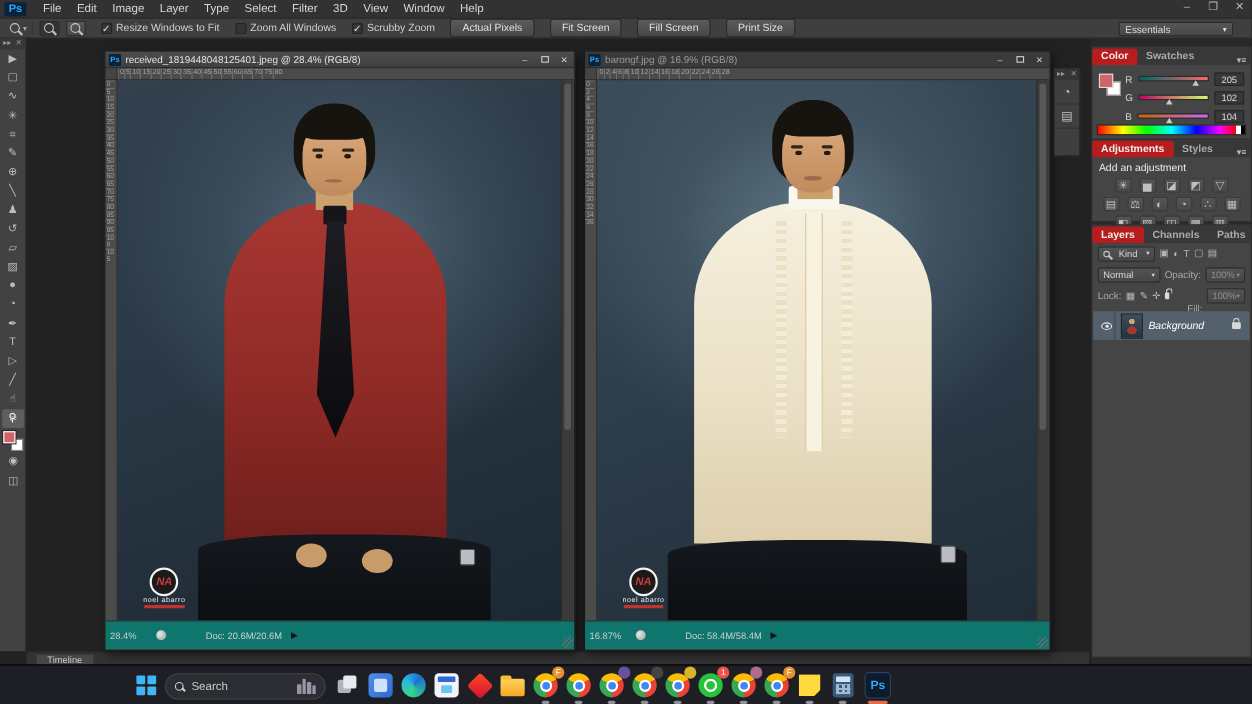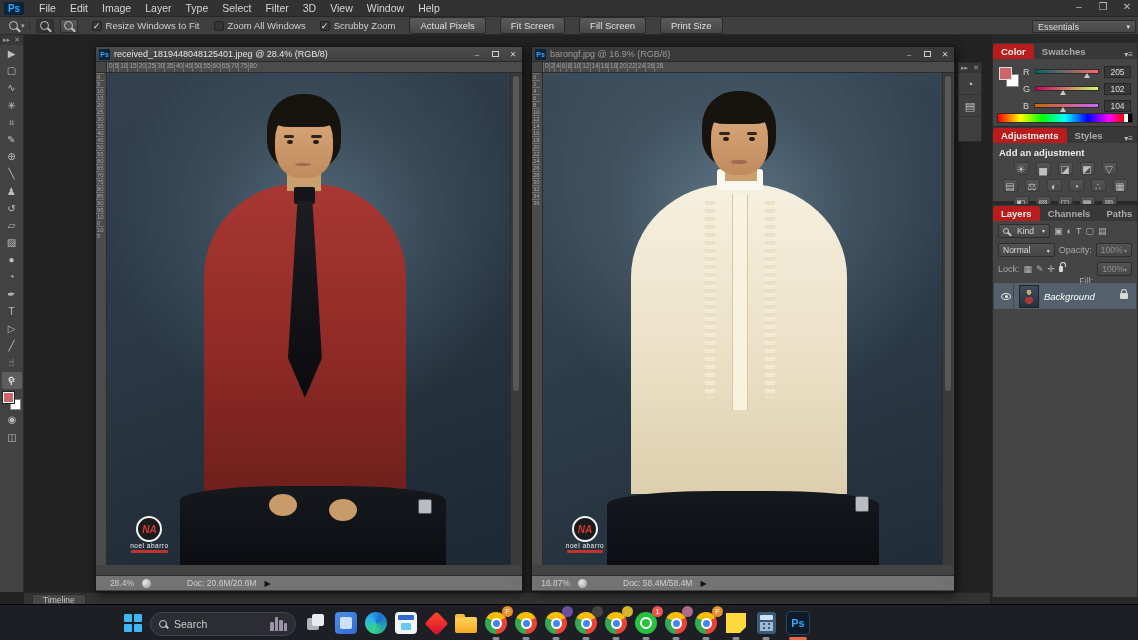--- a/index.html
+++ b/index.html
@@ -17,21 +17,21 @@
   
   #optionsbar{left:0;top:17px;width:1138px;height:18px;background:#3f3f3f;border-bottom:1px solid #2a2a2a;display:flex;align-items:center;color:#cfcfcf;font-size:9.5px;padding-left:5px;gap:6px;}
   .mag{display:inline-block;width:9px;height:9px;border:1.6px solid #c4c4c4;border-radius:50%;position:relative;}
   .mag::after{content:"";position:absolute;width:5px;height:1.8px;background:#c4c4c4;right:-4px;bottom:-2px;transform:rotate(45deg);}
   .tool-well{display:flex;align-items:center;gap:3px;padding:1px 4px;border-right:1px solid #333;}
   .zoom-btn{width:18px;height:14px;background:linear-gradient(#575757,#484848);border:1px solid #2c2c2c;border-radius:2px;display:flex;align-items:center;justify-content:center;}
   .zoom-btn.sel{background:#333;}
   .cb{display:flex;align-items:center;gap:4px;margin-left:8px;}
   .cb .box{width:10px;height:10px;background:#353535;border:1px solid #222;border-radius:2px;color:#e3e3e3;font-size:9px;line-height:9px;text-align:center;}
   .opt-btn{margin-left:8px;padding:2px 10px;background:linear-gradient(#5b5b5b,#474747);border:1px solid #2a2a2a;border-radius:3px;color:#e0e0e0;font-size:9.5px;}
-  #workspace{position:absolute;right:2px;top:20px;width:104px;height:13px;background:linear-gradient(#565656,#474747);border:1px solid #2a2a2a;border-radius:2px;color:#ddd;font-size:9px;padding:0 5px;display:flex;justify-content:space-between;align-items:center;}
+  #workspace{position:absolute;right:17px;top:20px;width:104px;height:13px;background:linear-gradient(#565656,#474747);border:1px solid #2a2a2a;border-radius:2px;color:#ddd;font-size:9px;padding:0 5px;display:flex;justify-content:space-between;align-items:center;}
 
   
   #toolbar{left:0;top:35px;width:24px;height:557px;background:#424242;border-right:1px solid #2b2b2b;}
   #toolbar-head{height:10px;background:#383838;color:#9a9a9a;font-size:7px;display:flex;justify-content:space-between;padding:0 3px;line-height:10px;}
   #tools{display:flex;flex-direction:column;align-items:center;}
   #tools span{width:20px;height:17.2px;color:#bdbdbd;font-size:10px;line-height:17px;text-align:center;border-radius:2px;}
   #tools span.active{background:#5e5e5e;color:#fff;}
   #fgbg{position:absolute;left:3px;top:392px;width:18px;height:18px;}
   #fg-swatch{position:absolute;left:0;top:0;width:11px;height:11px;background:#cd6668;border:1px solid #fff;box-shadow:0 0 0 1px #222;z-index:2;}
   #bg-swatch{position:absolute;right:0;bottom:0;width:11px;height:11px;background:#fff;border:1px solid #888;}
@@ -50,21 +50,21 @@
   .doc-btns{margin-left:auto;display:flex;gap:6px;align-items:center;color:#cfcfcf;font-size:8px;}
   .doc-btns i{font-style:normal;width:12px;text-align:center;}
   .sq{display:inline-block;width:7px;height:6px;border:1px solid #cfcfcf;}
   .ruler-h{position:absolute;height:11px;background:#4b4b4b;border-bottom:1px solid #2c2c2c;overflow:hidden;display:flex;}
   .ruler-h span{flex:0 0 auto;border-left:1px solid #707070;color:#a5a5a5;font-size:6.5px;line-height:8px;padding-left:1px;height:11px;}
   .ruler-v{position:absolute;width:11px;background:#4b4b4b;border-right:1px solid #2c2c2c;overflow:hidden;}
   .ruler-v span{display:block;border-top:1px solid #707070;color:#a5a5a5;font-size:6px;line-height:6px;width:8px;word-break:break-all;padding-left:1px;}
   .corner{position:absolute;width:11px;height:11px;background:#454545;border-right:1px solid #2c2c2c;border-bottom:1px solid #2c2c2c;}
   .vscroll{position:absolute;width:11px;background:#3a3a3a;border-left:1px solid #2c2c2c;}
   .vscroll::before{content:"";position:absolute;left:2px;top:3px;width:6px;height:64%;background:#585858;border-radius:3px;}
-  .doc-status{position:absolute;height:15px;background:#737373;border-top:1px solid #2e2e2e;display:flex;align-items:center;color:#cfcfcf;font-size:8.5px;gap:8px;padding-left:4px;text-align:right;}
+  .doc-status{position:absolute;height:26px;background:#0f766e;border-top:1px solid #2e2e2e;display:flex;align-items:center;color:#cfcfcf;font-size:8.5px;gap:8px;padding-left:4px;}
   .doc-status .zoomval{min-width:34px;}
   .globe{width:9px;height:9px;border-radius:50%;background:radial-gradient(circle at 35% 35%,#e8e8e8,#9a9a9a);display:inline-block;}
   .tri{color:#111;font-size:8px;}
   .grip{position:absolute;right:1px;bottom:1px;width:10px;height:10px;background:repeating-linear-gradient(135deg,transparent 0 2px,#6a6a6a 2px 3px);}
 
   
   .photo{position:absolute;overflow:hidden;}
   .photo .backdrop{position:absolute;inset:0;}
   .p1 .backdrop{background:radial-gradient(ellipse 70% 55% at 52% 30%,#54697a 0%,#42556494 40%,transparent 75%),linear-gradient(160deg,#33414e 0%,#2a3845 45%,#1c2832 100%);}
   .p2 .backdrop{background:radial-gradient(ellipse 75% 55% at 48% 28%,#5f7584 0%,#4a5d6c94 40%,transparent 75%),linear-gradient(160deg,#3a4b59 0%,#2e3e4b 45%,#202d38 100%);}
@@ -105,21 +105,21 @@
   .tabsrow .tab.active{background:#b91c1c;color:#ededed;border-radius:3px 3px 0 0;}
   .pmenu{margin-left:auto;color:#bbb;font-size:8px;padding:0 4px;}
   .chan{display:flex;align-items:center;gap:5px;height:17px;padding:0 6px 0 30px;color:#d2d2d2;font-size:9px;}
   .track{position:relative;flex:1;height:5px;border:1px solid #2c2c2c;}
   .thumb{position:absolute;bottom:-5px;width:0;height:0;border-left:3px solid transparent;border-right:3px solid transparent;border-bottom:5px solid #c9c9c9;}
   .chan .val{width:27px;height:12px;background:#383838;border:1px solid #262626;color:#ddd;font-size:8.5px;text-align:center;line-height:11px;}
   #spectrum{position:absolute;left:4px;right:4px;bottom:4px;height:10px;border:1px solid #2c2c2c;background:linear-gradient(to right,#f00,#ff0 17%,#0f0 33%,#0ff 50%,#00f 67%,#f0f 83%,#f00 94%,#fff 94%,#fff 97%,#000 97%);}
   #color-swatch-pair{position:absolute;left:6px;top:24px;width:20px;height:20px;}
   #color-swatch-pair .f{position:absolute;left:0;top:0;width:13px;height:13px;background:#cd6668;border:1px solid #ddd;z-index:2;}
   #color-swatch-pair .b{position:absolute;right:0;bottom:0;width:13px;height:13px;background:#fff;border:1px solid #888;}
-  #adj-head{color:#ececec;font-weight:bold;font-size:9.5px;padding:4px 6px 2px;}
+  #adj-head{color:#ececec;font-weight:normal;font-size:9.5px;padding:4px 6px 2px;}
   .adjrow{display:flex;justify-content:center;gap:7px;padding:2px 0;}
   .adjrow span{color:#c0c0c0;font-size:10px;width:15px;height:13px;text-align:center;line-height:13px;background:linear-gradient(#555,#484848);border:1px solid #3a3a3a;border-radius:2px;}
   .lrow{display:flex;align-items:center;gap:4px;padding:0 5px;color:#a9a9a9;font-size:9px;}
   .combo{background:linear-gradient(#535353,#464646);border:1px solid #2d2d2d;border-radius:2px;color:#d8d8d8;font-size:8.5px;display:flex;align-items:center;justify-content:space-between;padding:0 4px;height:14px;}
   .combo.dim{color:#8f8f8f;}
   .mini-ic{color:#b5b5b5;font-size:9px;}
   .layer-row{position:absolute;left:1px;right:1px;height:26px;background:#54616c;display:flex;align-items:center;gap:5px;padding:0 4px;color:#fff;}
   .eyebox{width:16px;height:100%;border-right:1px solid #3e4850;display:flex;align-items:center;justify-content:center;}
   .eye-ic{width:10px;height:7px;border:1px solid #e6e6e6;border-radius:50%;position:relative;}
   .eye-ic::after{content:"";position:absolute;left:3px;top:1.5px;width:3px;height:3px;border-radius:50%;background:#e6e6e6;}

